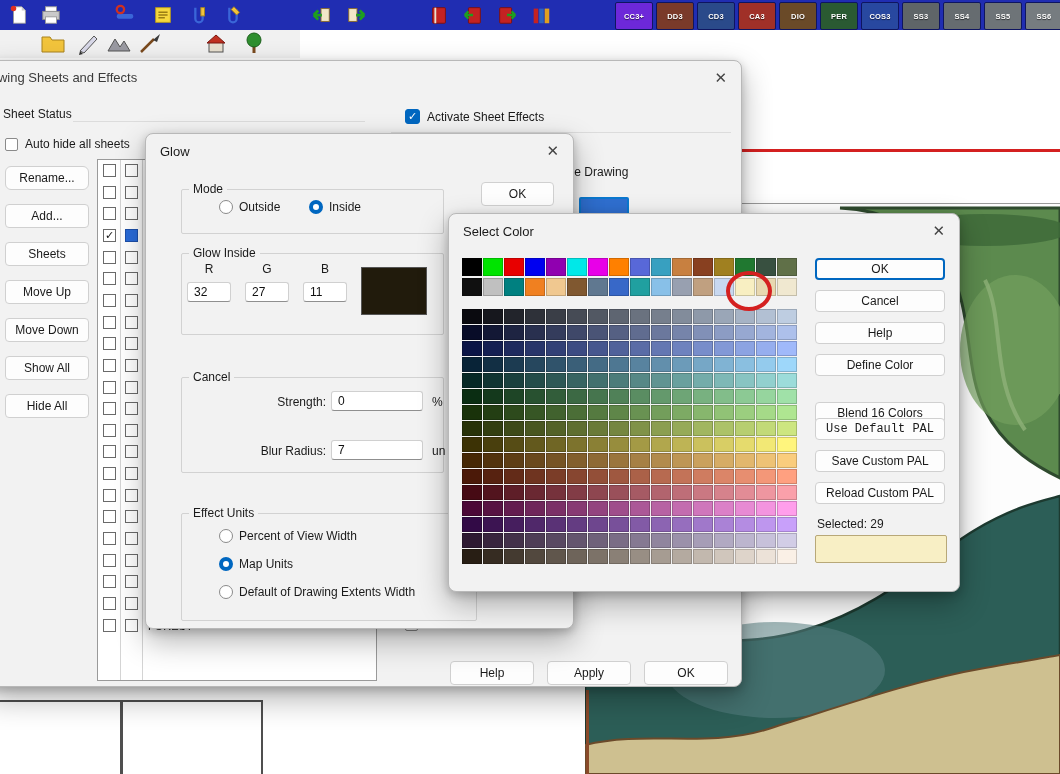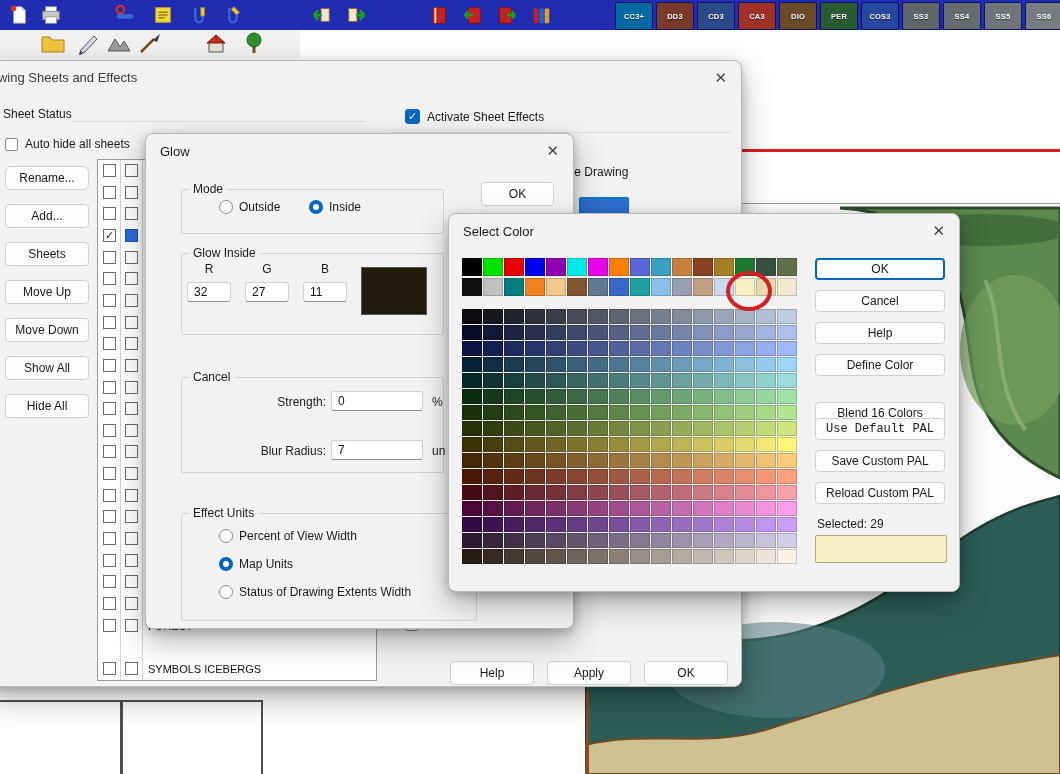--- a/index.html
+++ b/index.html
@@ -173,21 +173,21 @@
         </svg>
     </div>
     <div class="tb-btn" style="left:528px">
       <svg viewBox="0 0 24 24">
           <rect x="4" y="5" width="5" height="16" fill="#c42222"></rect>
           <rect x="10" y="5" width="5" height="16" fill="#2a62c2"></rect>
           <rect x="16" y="5" width="5" height="16" fill="#e0a020"></rect>
         </svg>
     </div>
     <div class="prod-row">
-        <div class="prod-btn" style="background: #0369a1;">
+        <div class="prod-btn" style="background: #6d28d9;">
           <span>CC3+</span>
         </div>
         <div class="prod-btn" style="background: rgb(122, 58, 42);">
           <span>DD3</span>
         </div>
         <div class="prod-btn" style="background: rgb(42, 74, 138);">
           <span>CD3</span>
         </div>
         <div class="prod-btn" style="background: rgb(160, 48, 40); align-items: center;">
           <span>CA3</span>
@@ -382,25 +382,20 @@
         <div class="sheet-row" style="top: 433px;">
           <span class="mini-cb"></span>
           <span class="mini-cb second"></span>
           <span class="sheet-name"></span>
         </div>
         <div class="sheet-row" style="top: 454.65px;">
           <span class="mini-cb"></span>
           <span class="mini-cb second"></span>
           <span class="sheet-name">FOREST</span>
         </div>
-        <div class="sheet-row" style="top: 497.95px;">
-          <span class="mini-cb"></span>
-          <span class="mini-cb second"></span>
-          <span class="sheet-name">SYMBOLS ICEBERGS</span>
-        </div>
       </div>
 
     <div class="cb-row" style="left:418px;top:48px">
       <span class="cbx on">✓</span>
       <span>Activate Sheet Effects</span>
     </div>
 
     <div class="lbl" style="left:560px;top:104px">Whole Drawing</div>
     <div class="fx-swatch"></div>
 
@@ -456,21 +451,21 @@
     <div class="radio-row" style="left:73px;top:395px">
       <span class="radio"></span>
       <span>Percent of View Width</span>
     </div>
     <div class="radio-row" style="left:73px;top:423px">
       <span class="radio on"></span>
       <span>Map Units</span>
     </div>
     <div class="radio-row" style="left:73px;top:451px">
       <span class="radio"></span>
-      <span>Status of Drawing Extents Width</span>
+      <span>Default of Drawing Extents Width</span>
     </div>
   </section>
 
   <section class="dlg dlg-color">
     <div class="dlg-title">Select Color</div>
     <div class="dlg-close">✕</div>
     <div class="palette">
         <div class="pcell" style="left: 0px; top: 0px; width: 20px; height: 18px; background: rgb(0, 0, 0);"></div>
         <div class="pcell" style="left: 21px; top: 0px; width: 20px; height: 18px; background: rgb(0, 228, 0);"></div>
         <div class="pcell" style="left: 42px; top: 0px; width: 20px; height: 18px; background: rgb(232, 0, 0);"></div>

